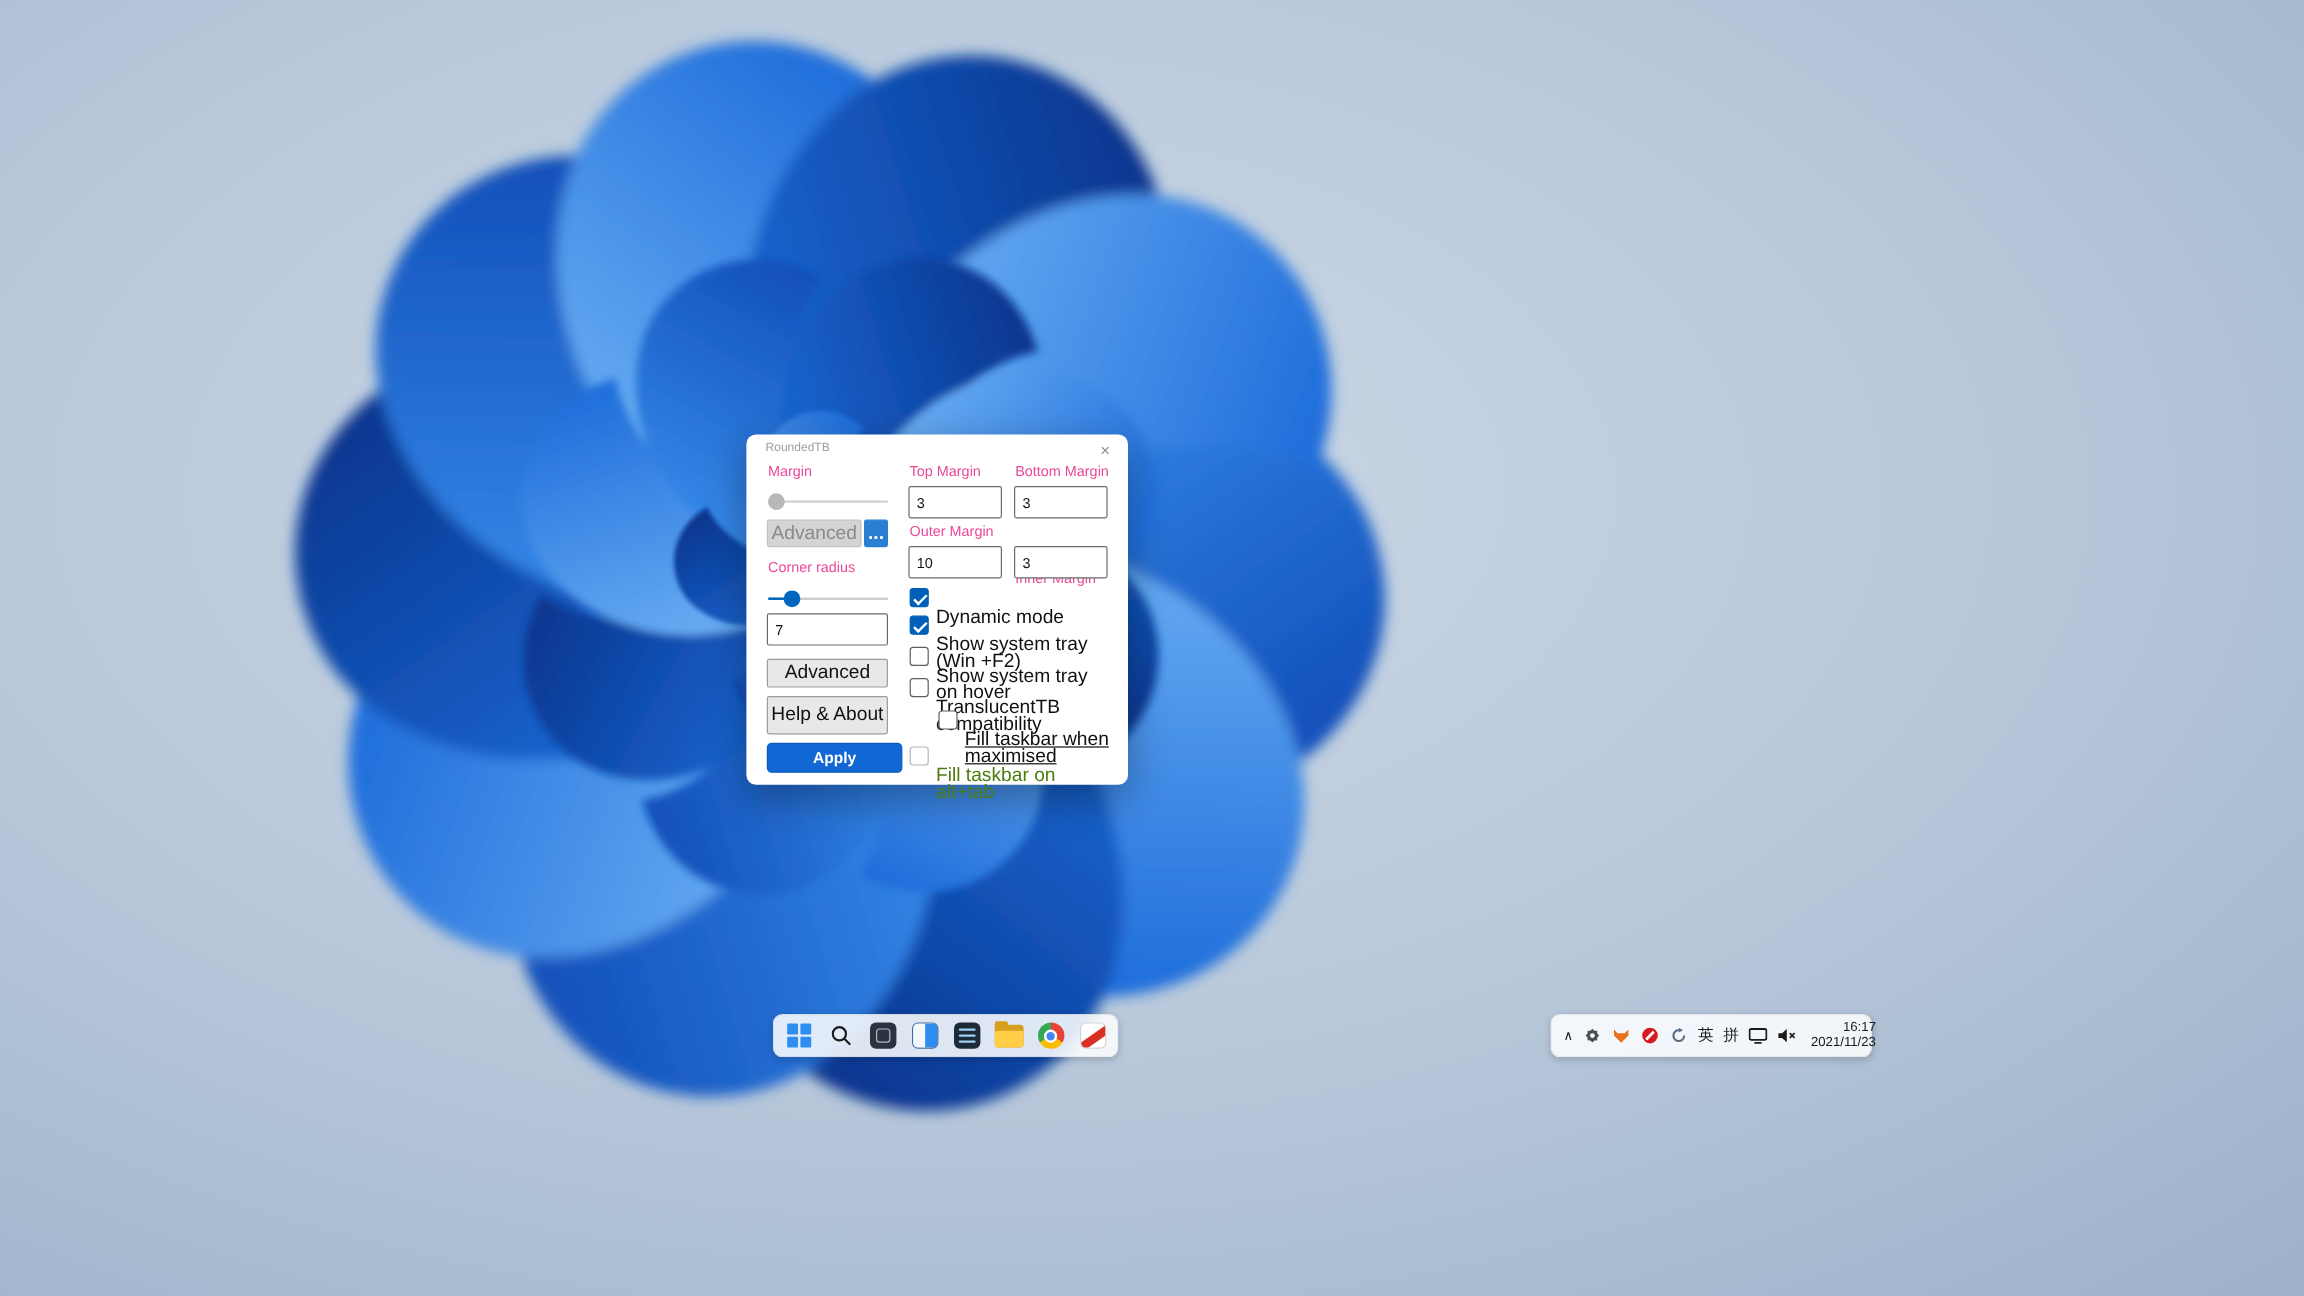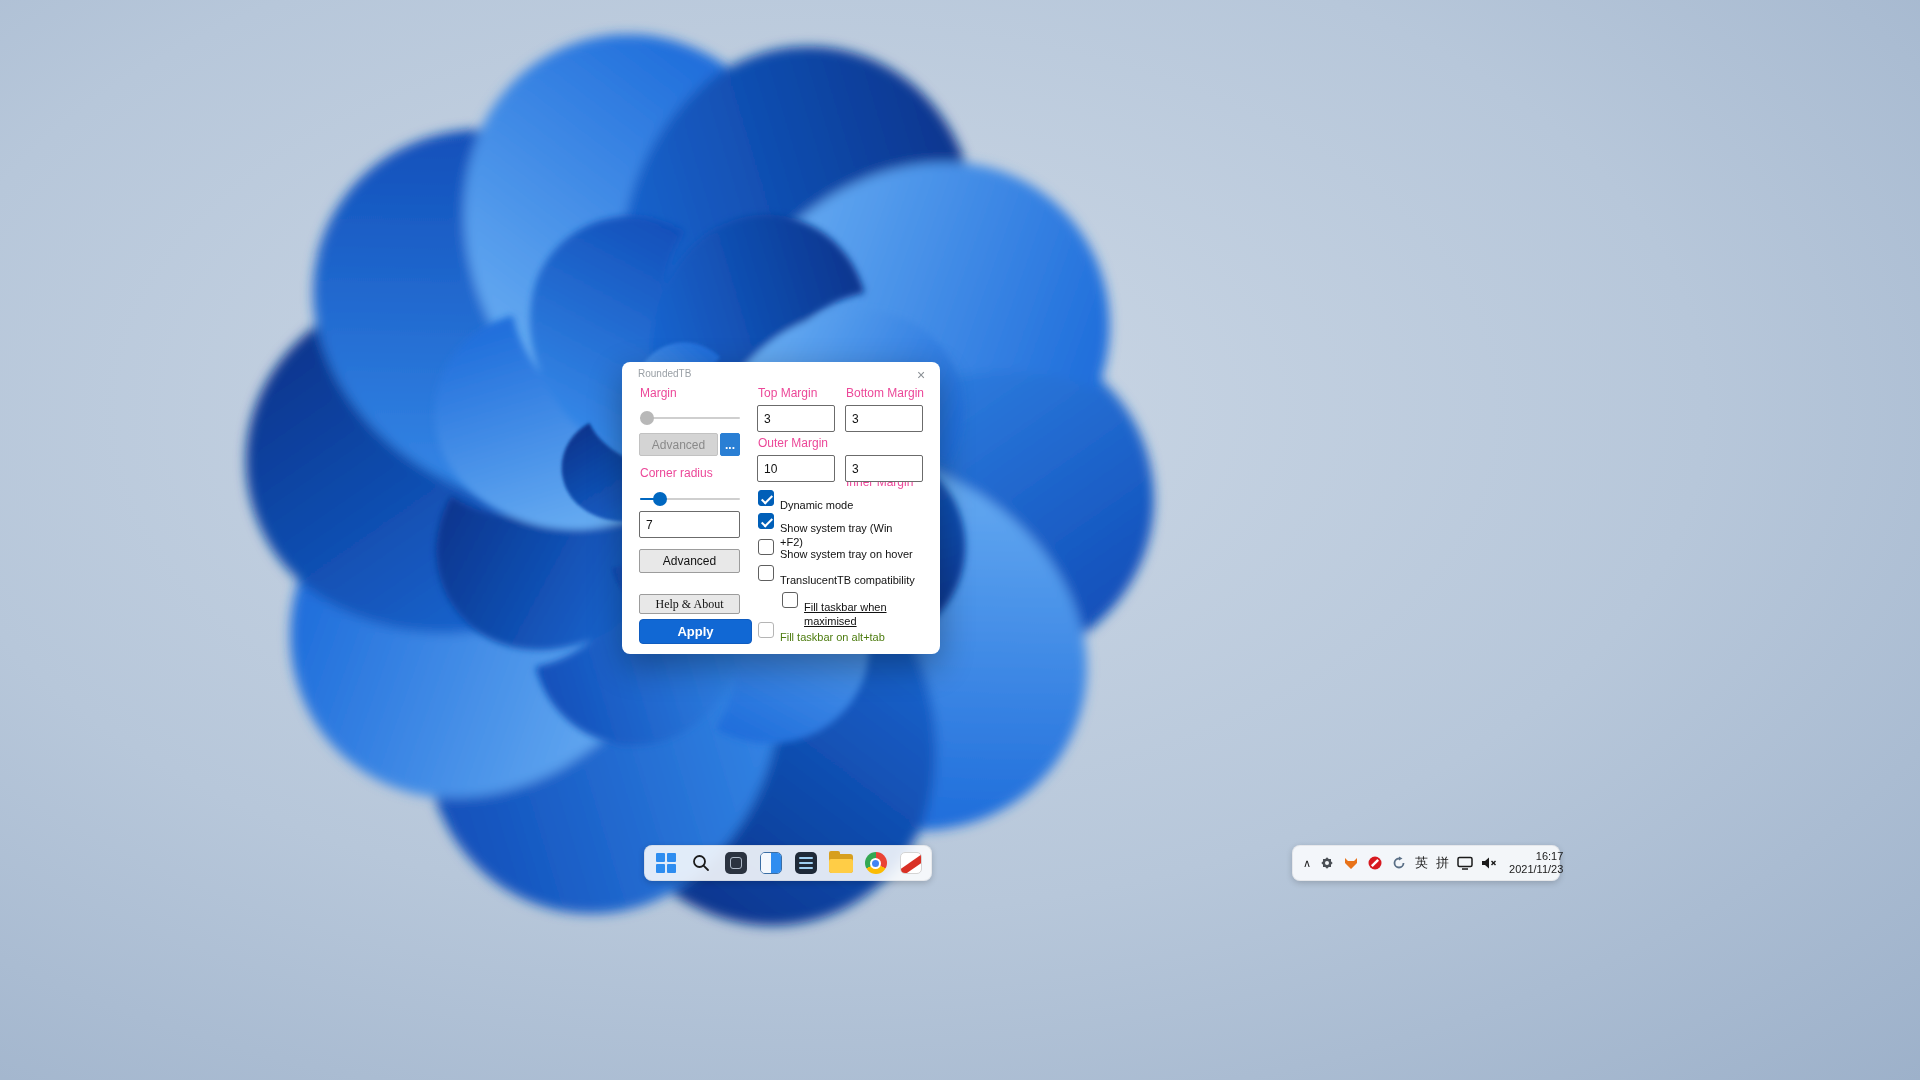--- a/index.html
+++ b/index.html
@@ -24,38 +24,38 @@
   .slider { position:absolute; width:100px; height:14px; cursor:pointer; }
   .slider .track { position:absolute; top:6px; left:0; right:0; height:2px; background:#cfcfcf; border-radius:1px; }
   .slider .fill  { position:absolute; top:6px; left:0; height:2px; background:#0067c0; border-radius:1px; }
   .slider .thumb { position:absolute; top:0; width:14px; height:14px; border-radius:50%; }
   .slider.disabled .thumb { background:#b8b8b8; left:0; }
   .slider.accent .thumb { background:#0067c0; left:13px; }
 
   
   .btn { position:absolute; display:flex; align-items:center; justify-content:center;
          background:#e8e8e8; border:1px solid #9c9c9c; border-radius:2px;
-         font-size:12px; color:#111; cursor:pointer; }
+         font-size:16px; color:#111; cursor:pointer; }
   .btn.disabled { background:#d4d4d4; border-color:#c2c2c2; color:#8a8a8a; cursor:default; }
   .btn.mini { background:#2a7fd4; border:1px solid #2a7fd4; color:#fff; font-weight:bold; border-radius:2px; }
   .btn.primary { background:#1168d4; border:1px solid #0f5cc0; color:#fff; font-weight:bold; border-radius:4px; font-size:13px; }
 
   
   .tin { position:absolute; border:1px solid #6b6b6b; border-radius:2px; background:#fff;
          font-family:"Liberation Sans",sans-serif; font-size:12px; color:#111; padding:0 6px; outline:none; }
 
   
   .cbrow { position:absolute; display:flex; gap:6px; align-items:flex-start; }
   .cb { position:relative; flex:0 0 auto; width:16px; height:16px; border:1px solid #5f5f5f;
         border-radius:3px; background:#fff; cursor:pointer; }
   .cb.checked { background:#005fb8; border-color:#005fb8; }
   .cb.checked::after { content:""; position:absolute; left:5px; top:1.5px; width:4px; height:9px;
         border:solid #fff; border-width:0 2px 2px 0; transform:rotate(45deg); }
   .cb.disabled { border-color:#b5b5b5; cursor:default; }
-  .cbl { width:135px; font-size:11px; line-height:14px; color:#111; margin-top:8px; }
+  .cbl { width:135px; font-size:16px; line-height:14px; color:#111; margin-top:18px; }
   .cbl.disabled { color:#4d7c0f; }
 
   
   .tb-seg { position:absolute; top:845px; height:36px; background:rgba(252,253,254,.88);
             border:1px solid rgba(0,0,0,.06); border-radius:8px;
             box-shadow:0 2px 6px rgba(0,0,0,.18); display:flex; align-items:center; }
   .tb-center { left:644px; width:288px; justify-content:center; gap:11px; }
   .tb-tray { left:1292px; width:268px; padding:0 8px 0 10px; gap:8px; }
 
   .app-ic { width:24px; height:24px; display:flex; align-items:center; justify-content:center; cursor:pointer; }
@@ -214,21 +214,21 @@
 
   <div class="slider accent" style="left:18px; top:130px;">
     <div class="track"></div>
     <div class="fill" style="width:20px;"></div>
     <div class="thumb"></div>
   </div>
 
   <input class="tin" style="left: 17px; top: 149px; width: 101px; height: 27px;" value="7">
 
   <div class="btn" style="left:17px; top:187px; width:101px; height:24px;">Advanced</div>
-  <div class="btn" style="left:17px; top:232px; width:101px; height:20px;font-family:Liberation Serif, serif;">Help &amp; About</div>
+  <div class="btn" style="left:17px; top:218px; width:101px; height:32px;">Help &amp; About</div>
   <div class="btn primary" style="left:17px; top:257px; width:113px; height:25px;">Apply</div>
 
   <div class="lbl" style="left:136px; top:24px;">Top Margin</div>
   <div class="lbl lblclip" style="left:224px; top:24px;">Bottom Margin</div>
 
   <input class="tin" style="left: 135px; top: 43px; width: 78px; height: 27px;" value="3">
   <input class="tin" style="left: 223px; top: 43px; width: 78px; height: 27px;" value="3">
 
   <div class="lbl" style="left:136px; top:74px;">Outer Margin</div>
   <div class="lbl" style="left:224px; top:78px;margin-top:35px;">Inner Margin</div>

